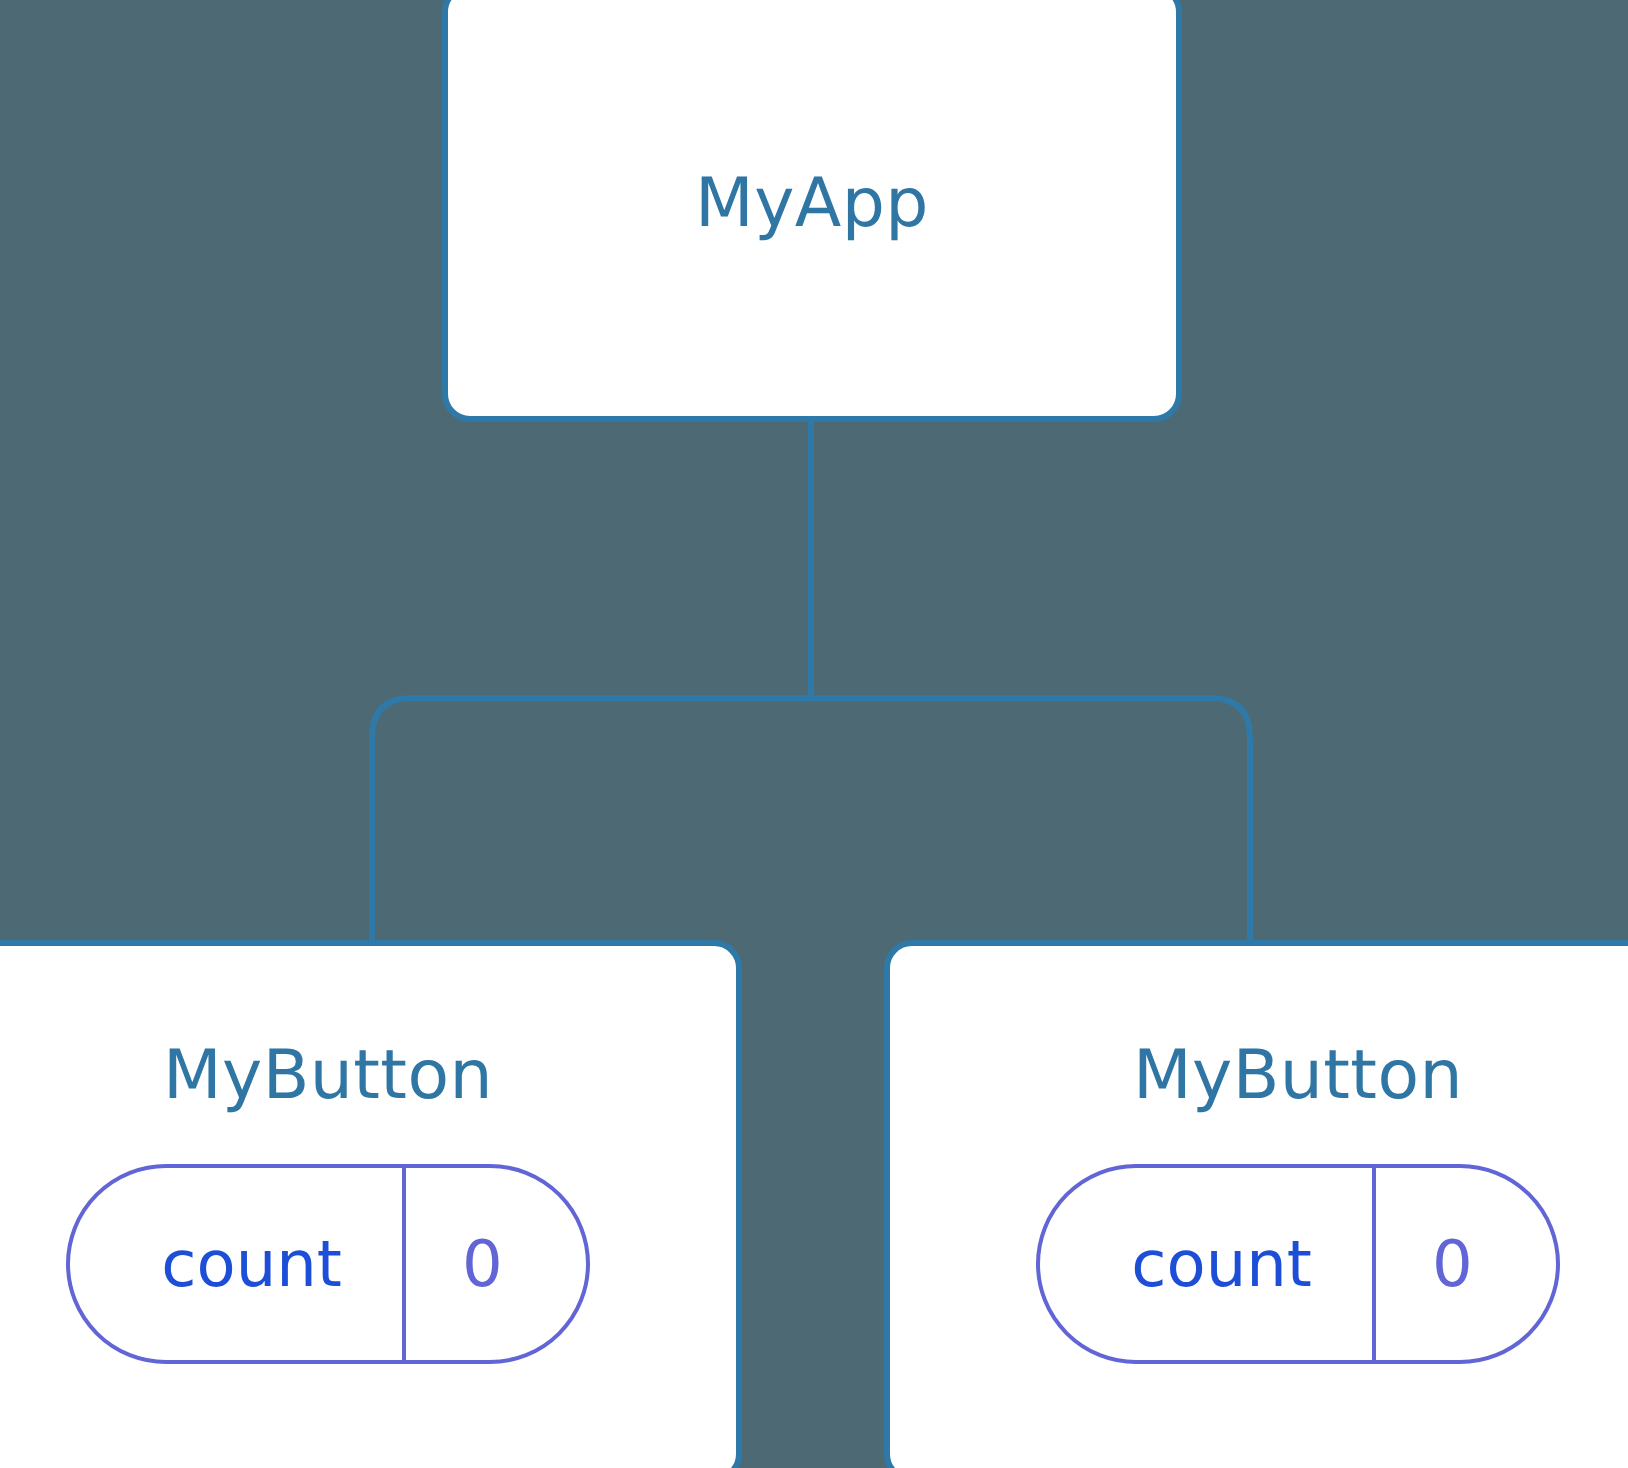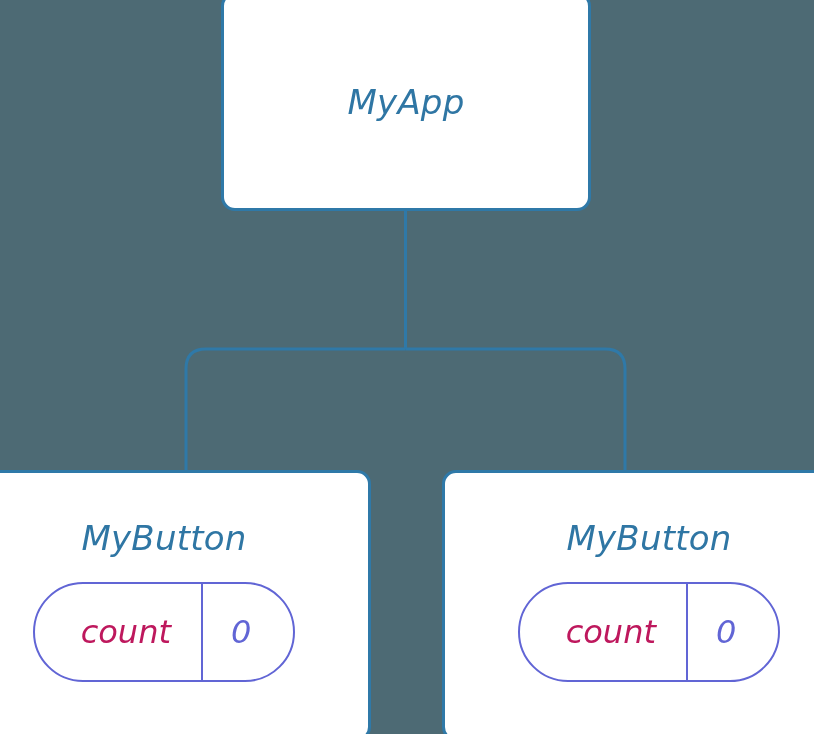--- a/index.html
+++ b/index.html
@@ -12,21 +12,20 @@
     overflow: hidden;
     font-family: "DejaVu Sans", sans-serif;
   }
 
   #canvas {
     position: relative;
     width: 814px;
     height: 734px;
     background: #4d6a74;
     overflow: hidden;
-    font-style: italic;
   }
 
   
   #connectors {
     position: absolute;
     left: 0;
     top: 0;
     width: 814px;
     height: 734px;
     pointer-events: none;
@@ -86,21 +85,21 @@
     border: 2px solid #6165d5;
     border-radius: 50px;
     box-sizing: border-box;
     background: #ffffff;
   }
   .pill-key {
     display: flex;
     align-items: center;
     justify-content: center;
     padding: 0 30px 0 46px;
-    color: #be185d;
+    color: #1d4ed8;
     font-size: 32px;
     line-height: 1;
     white-space: nowrap;
   }
   .pill-divider {
     width: 2px;
     background: #6165d5;
     flex: 0 0 2px;
   }
   .pill-value {

